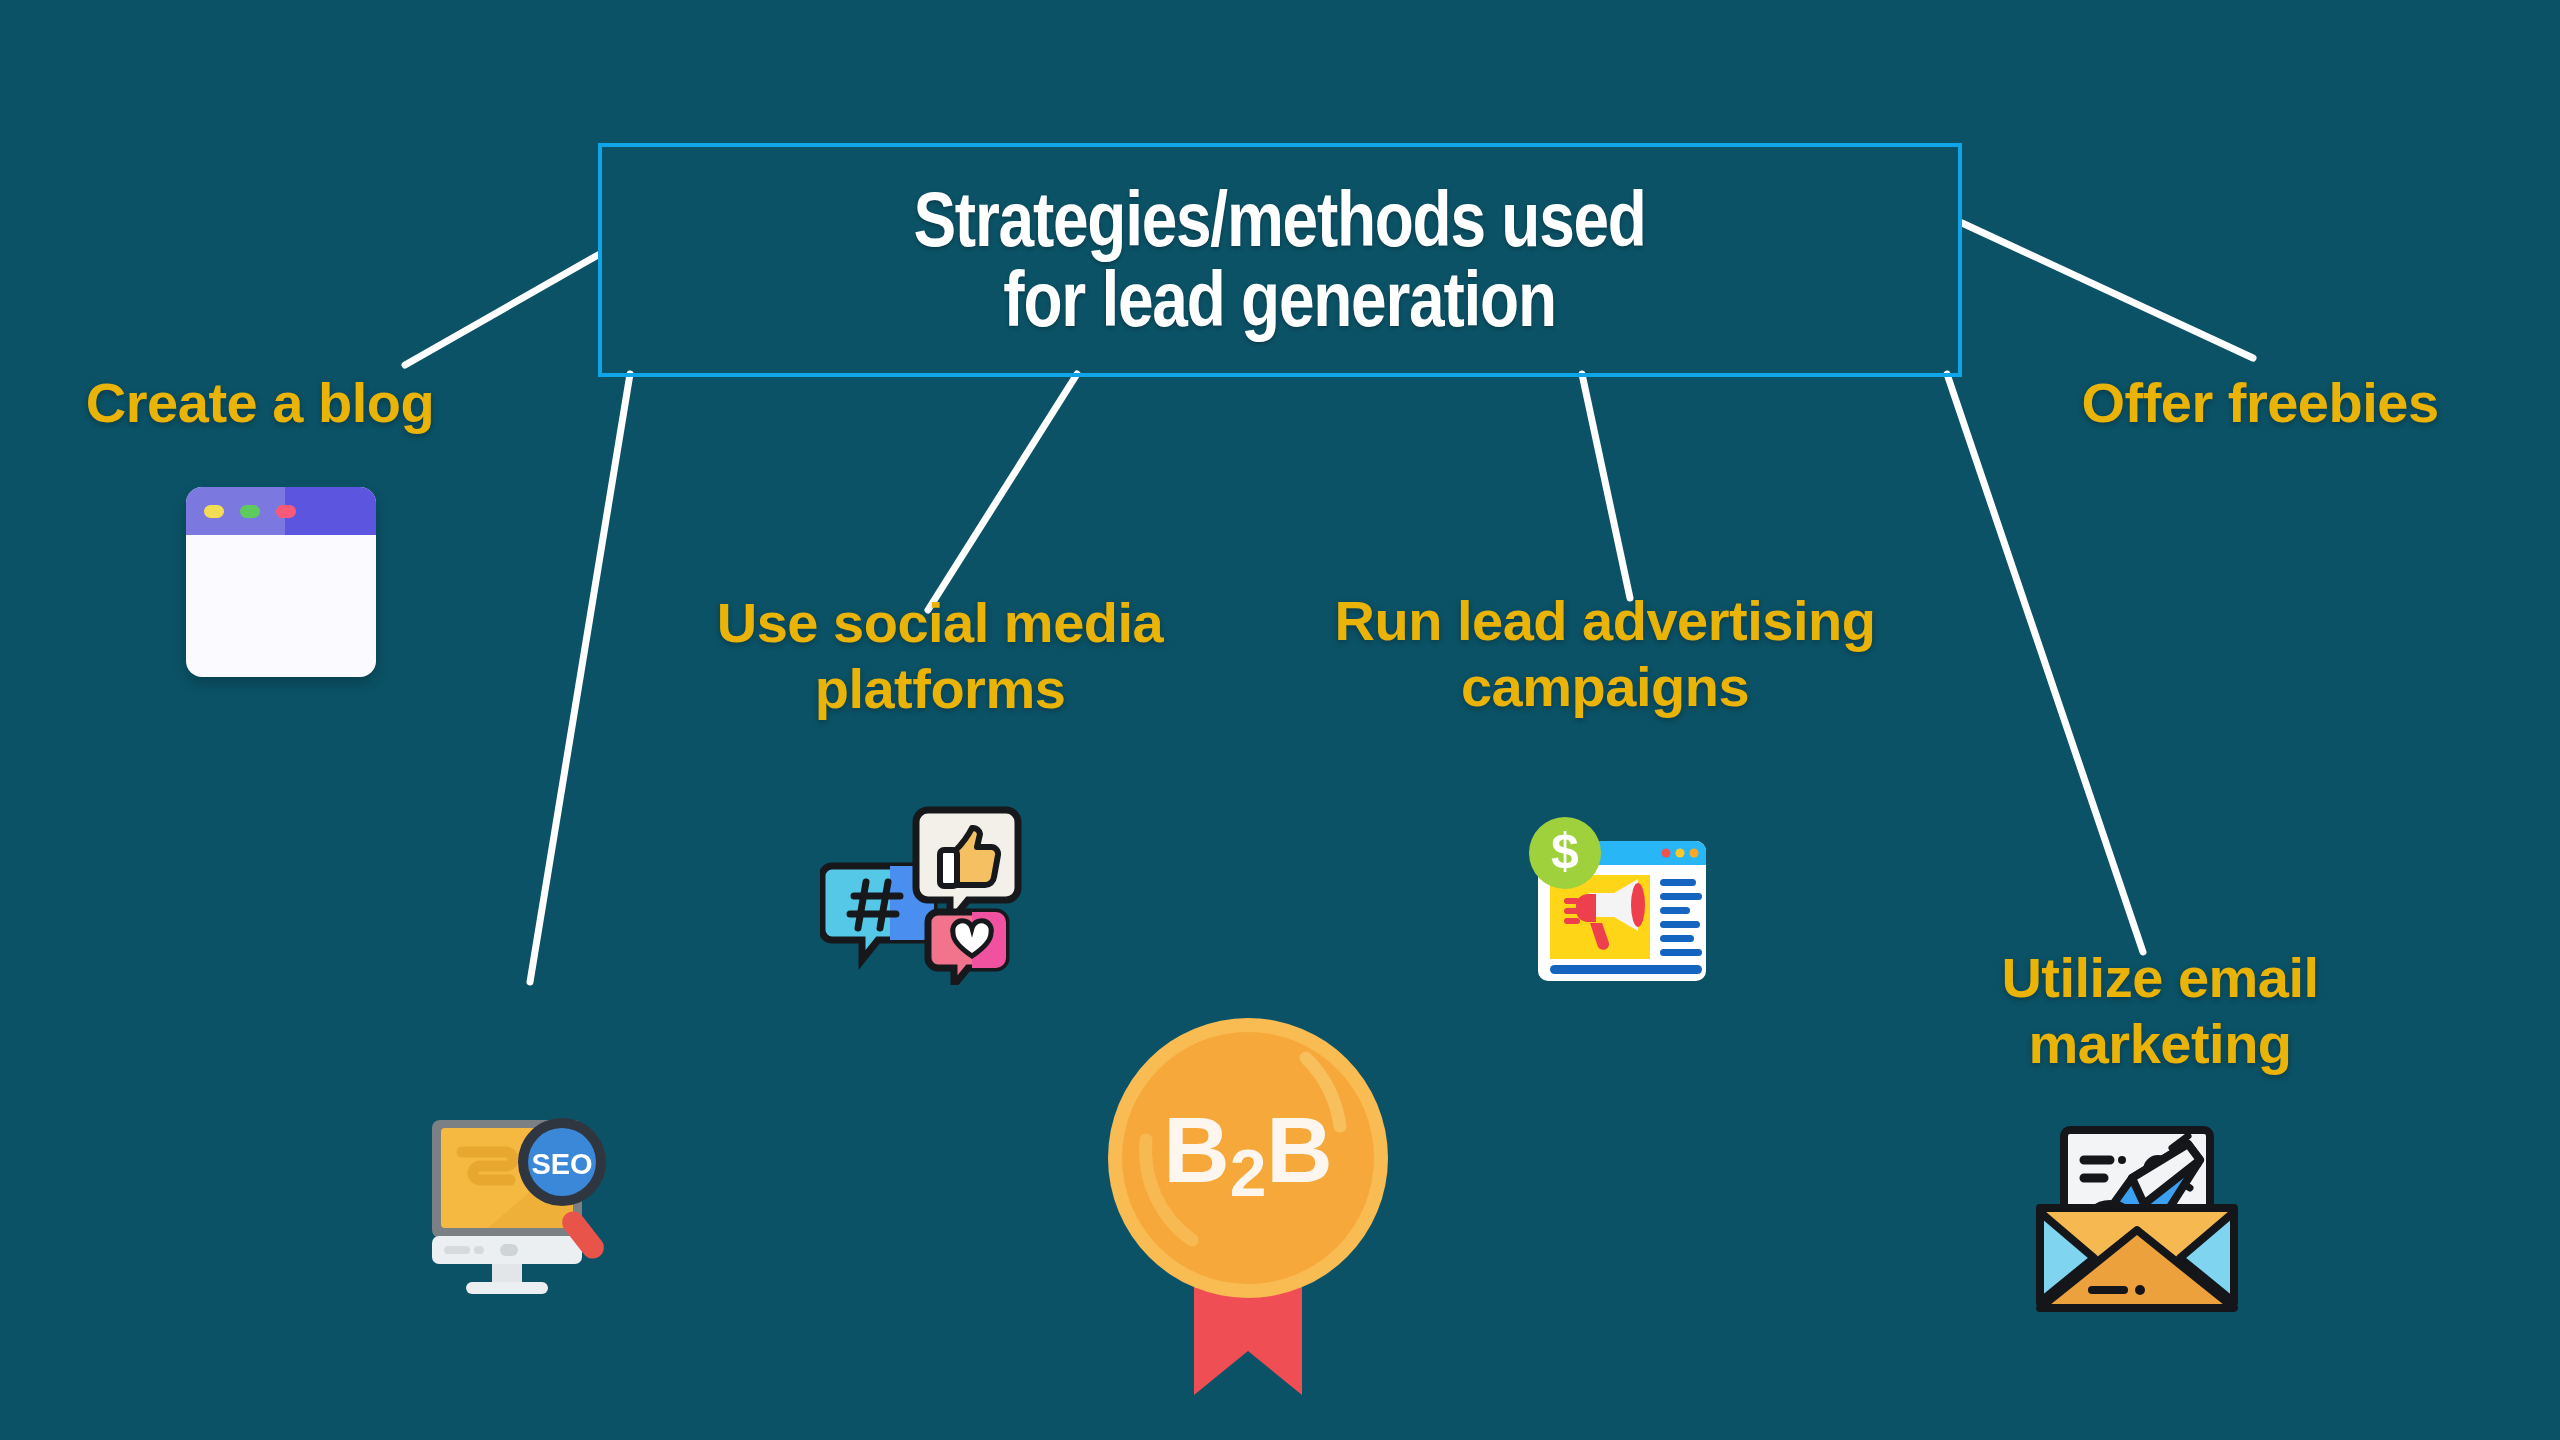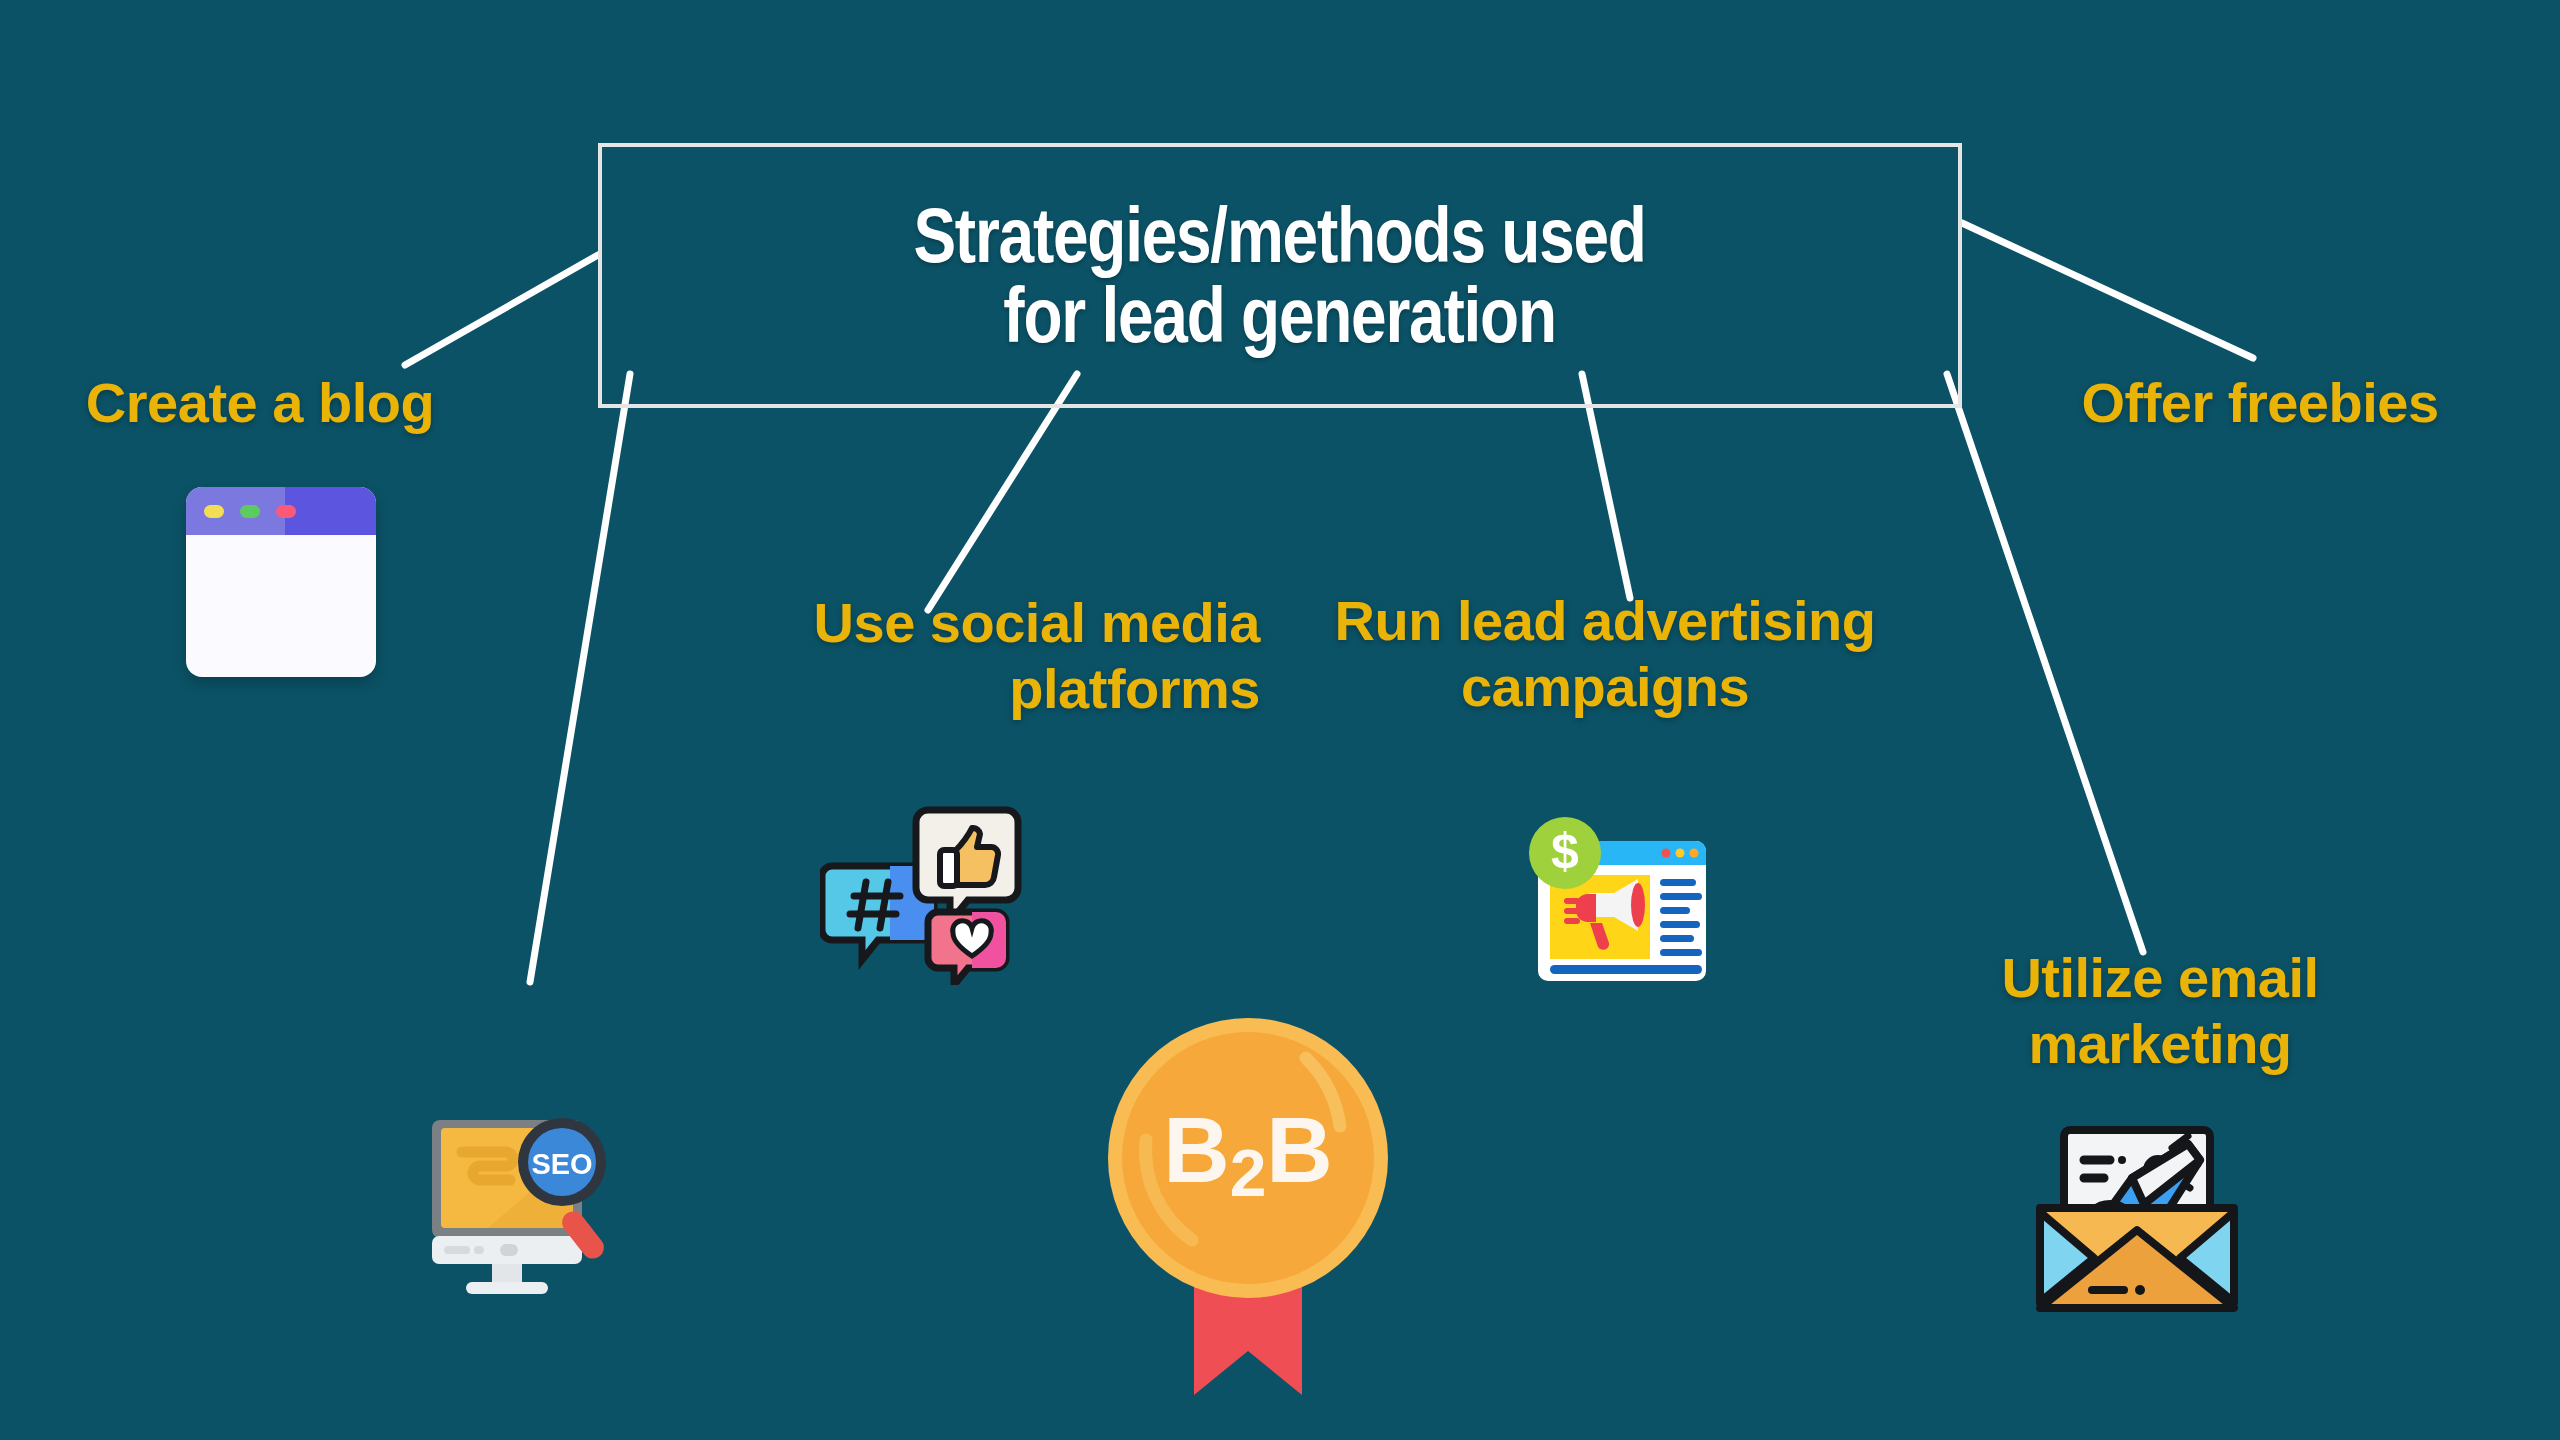--- a/index.html
+++ b/index.html
@@ -30,22 +30,22 @@
     width: 2560px;
     height: 1440px;
     pointer-events: none;
   }
   
   #title-box {
     position: absolute;
     left: 598px;
     top: 143px;
     width: 1364px;
-    height: 265px;
-    border: 4px solid #e5e5e5;
+    height: 234px;
+    border: 4px solid #0ea5e9;
     box-sizing: border-box;
     display: flex;
     align-items: center;
     justify-content: center;
   }
   #title-text {
     color: #ffffff;
     font-family: "Liberation Sans", sans-serif;
     font-weight: 700;
     font-size: 78px;
@@ -154,21 +154,21 @@
       <rect x="56" y="174" width="82" height="12" rx="6" fill="#eceff1"></rect>
 
       <rect x="162" y="100" width="22" height="54" rx="11" fill="#e8544a" transform="rotate(-38 173 127)"></rect>
 
       <circle cx="152" cy="54" r="44" fill="#2f3640"></circle>
       <circle cx="152" cy="54" r="34" fill="#3b87d8"></circle>
       <text x="152" y="66" text-anchor="middle" font-family="Liberation Sans, sans-serif" font-weight="700" font-size="29" fill="#ffffff">SEO</text>
     </svg>
   </div>
 
-  <div class="node-label" style="left:620px; top:590px; width:640px; font-size:56px;text-align:right;">Use social media
+  <div class="node-label" style="left:620px; top:590px; width:640px; font-size:56px;">Use social media
 platforms</div>
 
   <div class="node-icon" style="left:820px; top:800px;">
     <svg class="isvg" width="210" height="185" viewBox="0 0 210 185">
 
       <g>
         <path d="M12 66 h92 a10 10 0 0 1 10 10 v54 a10 10 0 0 1 -10 10 h-46 l-16 20 v-20 h-30 a10 10 0 0 1 -10 -10 v-54 a10 10 0 0 1 10 -10 z" fill="#55c8e8" stroke="#16181c" stroke-width="7"></path>
         <path d="M70 66 h34 a10 10 0 0 1 10 10 v54 a10 10 0 0 1 -10 10 h-34 z" fill="#4a8ef0"></path>
         <path d="M46 82 l-8 46 M68 82 l-8 46 M34 96 h46 M30 114 h46" fill="none" stroke="#16181c" stroke-width="7" stroke-linecap="round"></path>
       </g>

